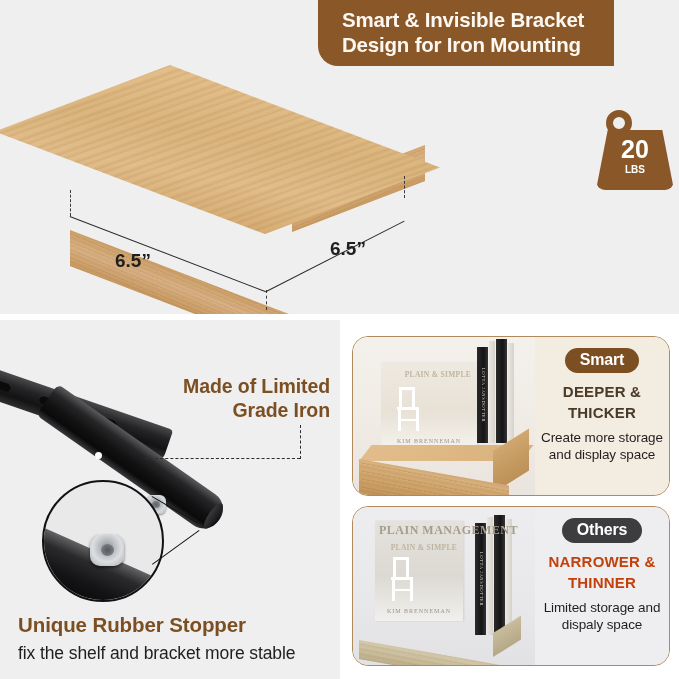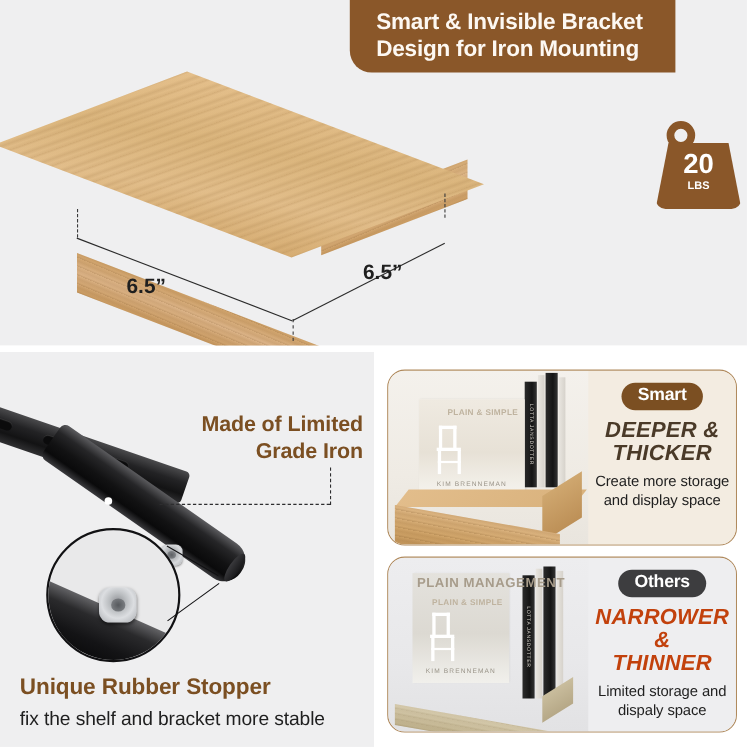--- a/index.html
+++ b/index.html
@@ -313,20 +313,21 @@
     height: 100%;
     overflow: hidden;
   }
   .photo-ours { background: linear-gradient(to bottom, #f4f1ec 0%, #efebe4 60%, #e9e5de 100%); }
   .photo-others { background: linear-gradient(to bottom, #ededef 0%, #e8e8ea 60%, #e2e2e4 100%); }
 
   .bk {
     position: absolute;
     bottom: 44px;
     box-sizing: border-box;
+    font-family: Liberation Serif, serif;
   }
   .bk-main {
     left: 28px;
     width: 96px; height: 88px;
     background: linear-gradient(to bottom, #efeae1 0%, #e7e1d6 55%, #f6f4ef 100%);
     box-shadow: 1px 0 2px rgba(0,0,0,0.10);
   }
   .bk-main-s {
     left: 22px;
     width: 88px; height: 100px;
@@ -457,26 +458,25 @@
     color: #ffffff;
     font-size: 16px;
     font-weight: bold;
     letter-spacing: -0.2px;
   }
   .pill-ours { background: #7b4f22; }
   .pill-others { background: #3d3d3f; }
 
   .cmp-head {
     margin-top: 8px;
-    font-size: 20px;
+    font-size: 15px;
     font-weight: bold;
     color: #4a3a28;
     line-height: 21px;
     letter-spacing: 0.2px;
-    font-style: italic;
   }
   .cmp-head-o { color: #c2410c; text-align: center; }
   .cmp-sub {
     margin-top: 6px;
     font-size: 13.5px;
     color: #1f1f1f;
     line-height: 17px;
     letter-spacing: -0.1px;
   }
 </style>

